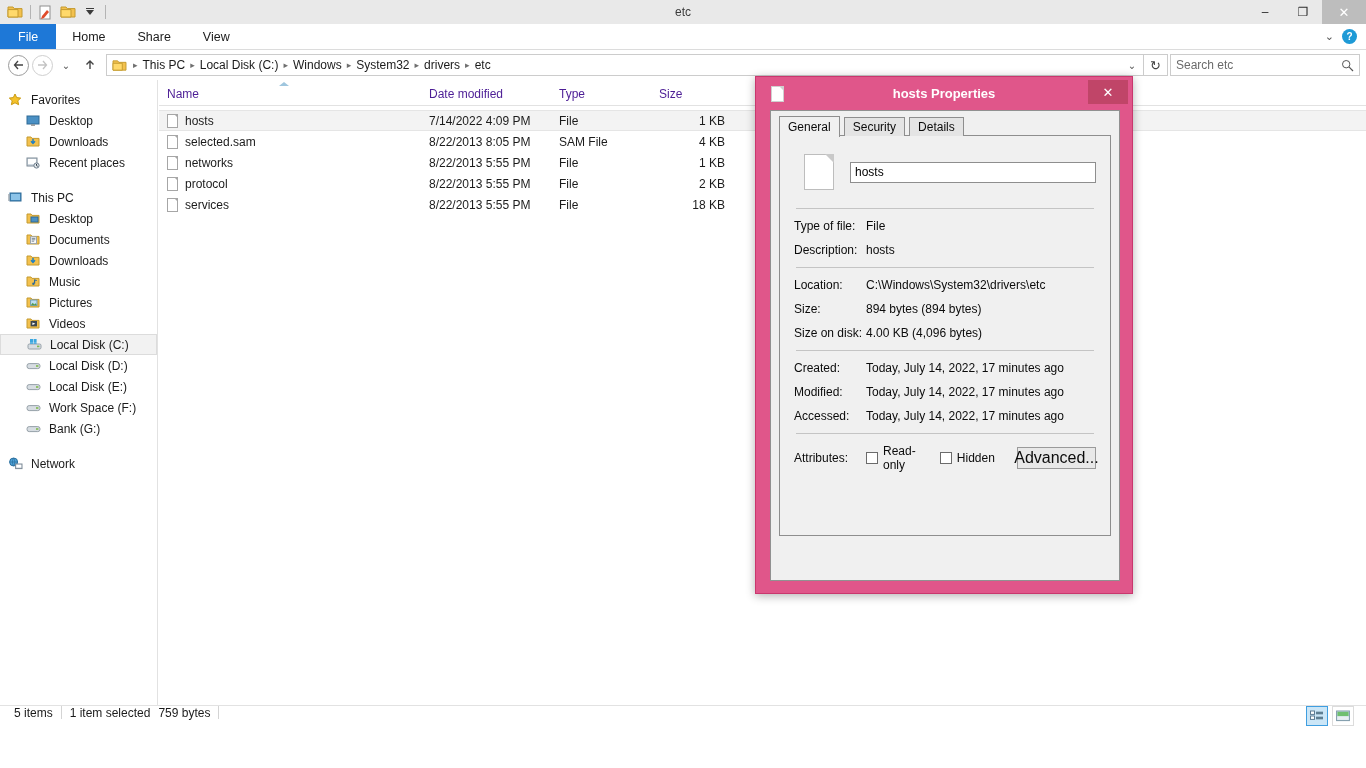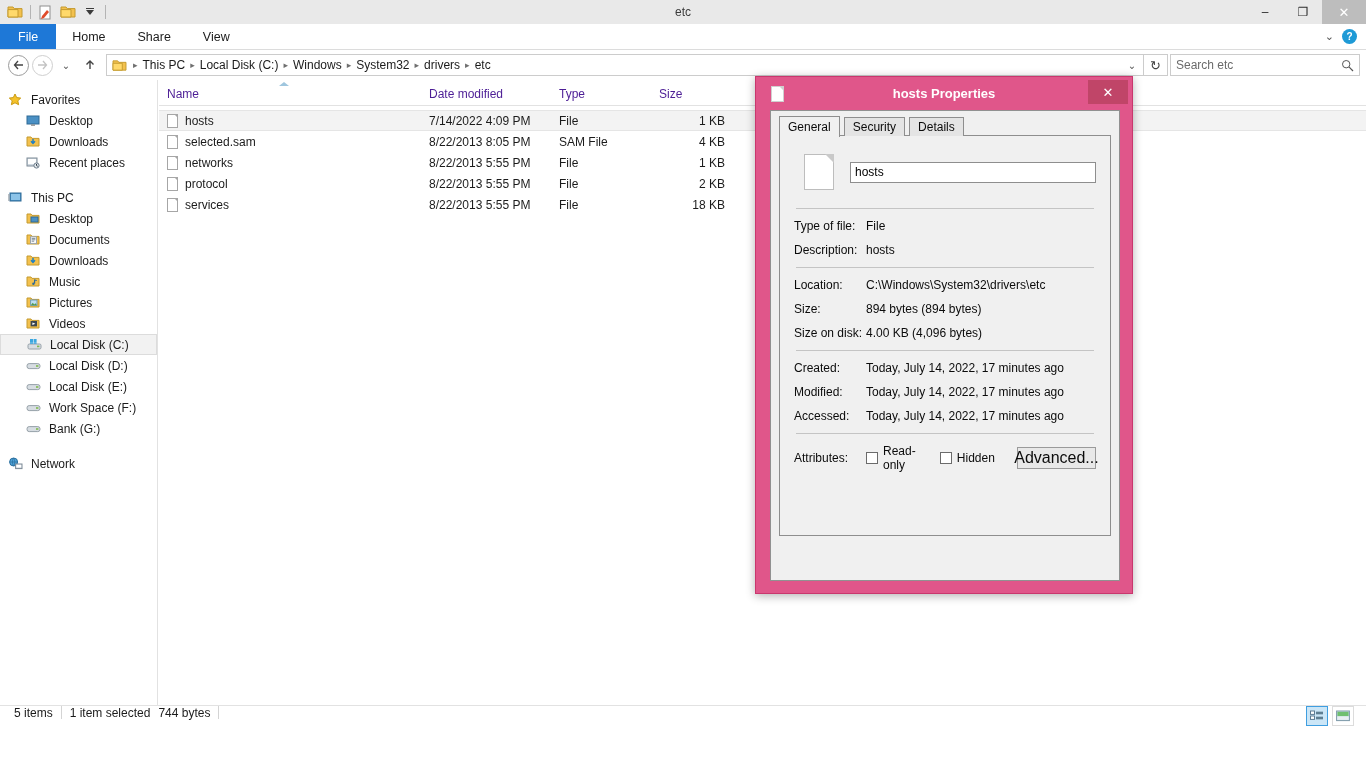--- a/index.html
+++ b/index.html
@@ -560,21 +560,21 @@
         <div class="cell type">File</div>
         <div class="cell size">18 KB</div>
       </div>
     </div>
   </div>
 
   <div class="statusbar">
     <span class="st-item">5 items</span>
     <span class="st-sep"></span>
     <span class="st-item">1 item selected</span>
-    <span style="padding-right:8px">744 bytes</span>
+    <span style="padding-right:8px">759 bytes</span>
     <span class="st-sep"></span>
     <div class="view-btns">
       <div class="vbtn on">
         <svg width="14" height="12" viewBox="0 0 14 12">
             <rect x="0.5" y="1" width="4" height="3.4" fill="#fff" stroke="#5c7b92"></rect>
             <rect x="0.5" y="6" width="4" height="3.4" fill="#fff" stroke="#5c7b92"></rect>
             <path d="M6 2.2h7M6 3.8h7M6 7.2h7M6 8.8h7" stroke="#3b5c72" stroke-width="1.1"></path>
           </svg>
       </div>
       <div class="vbtn off">

